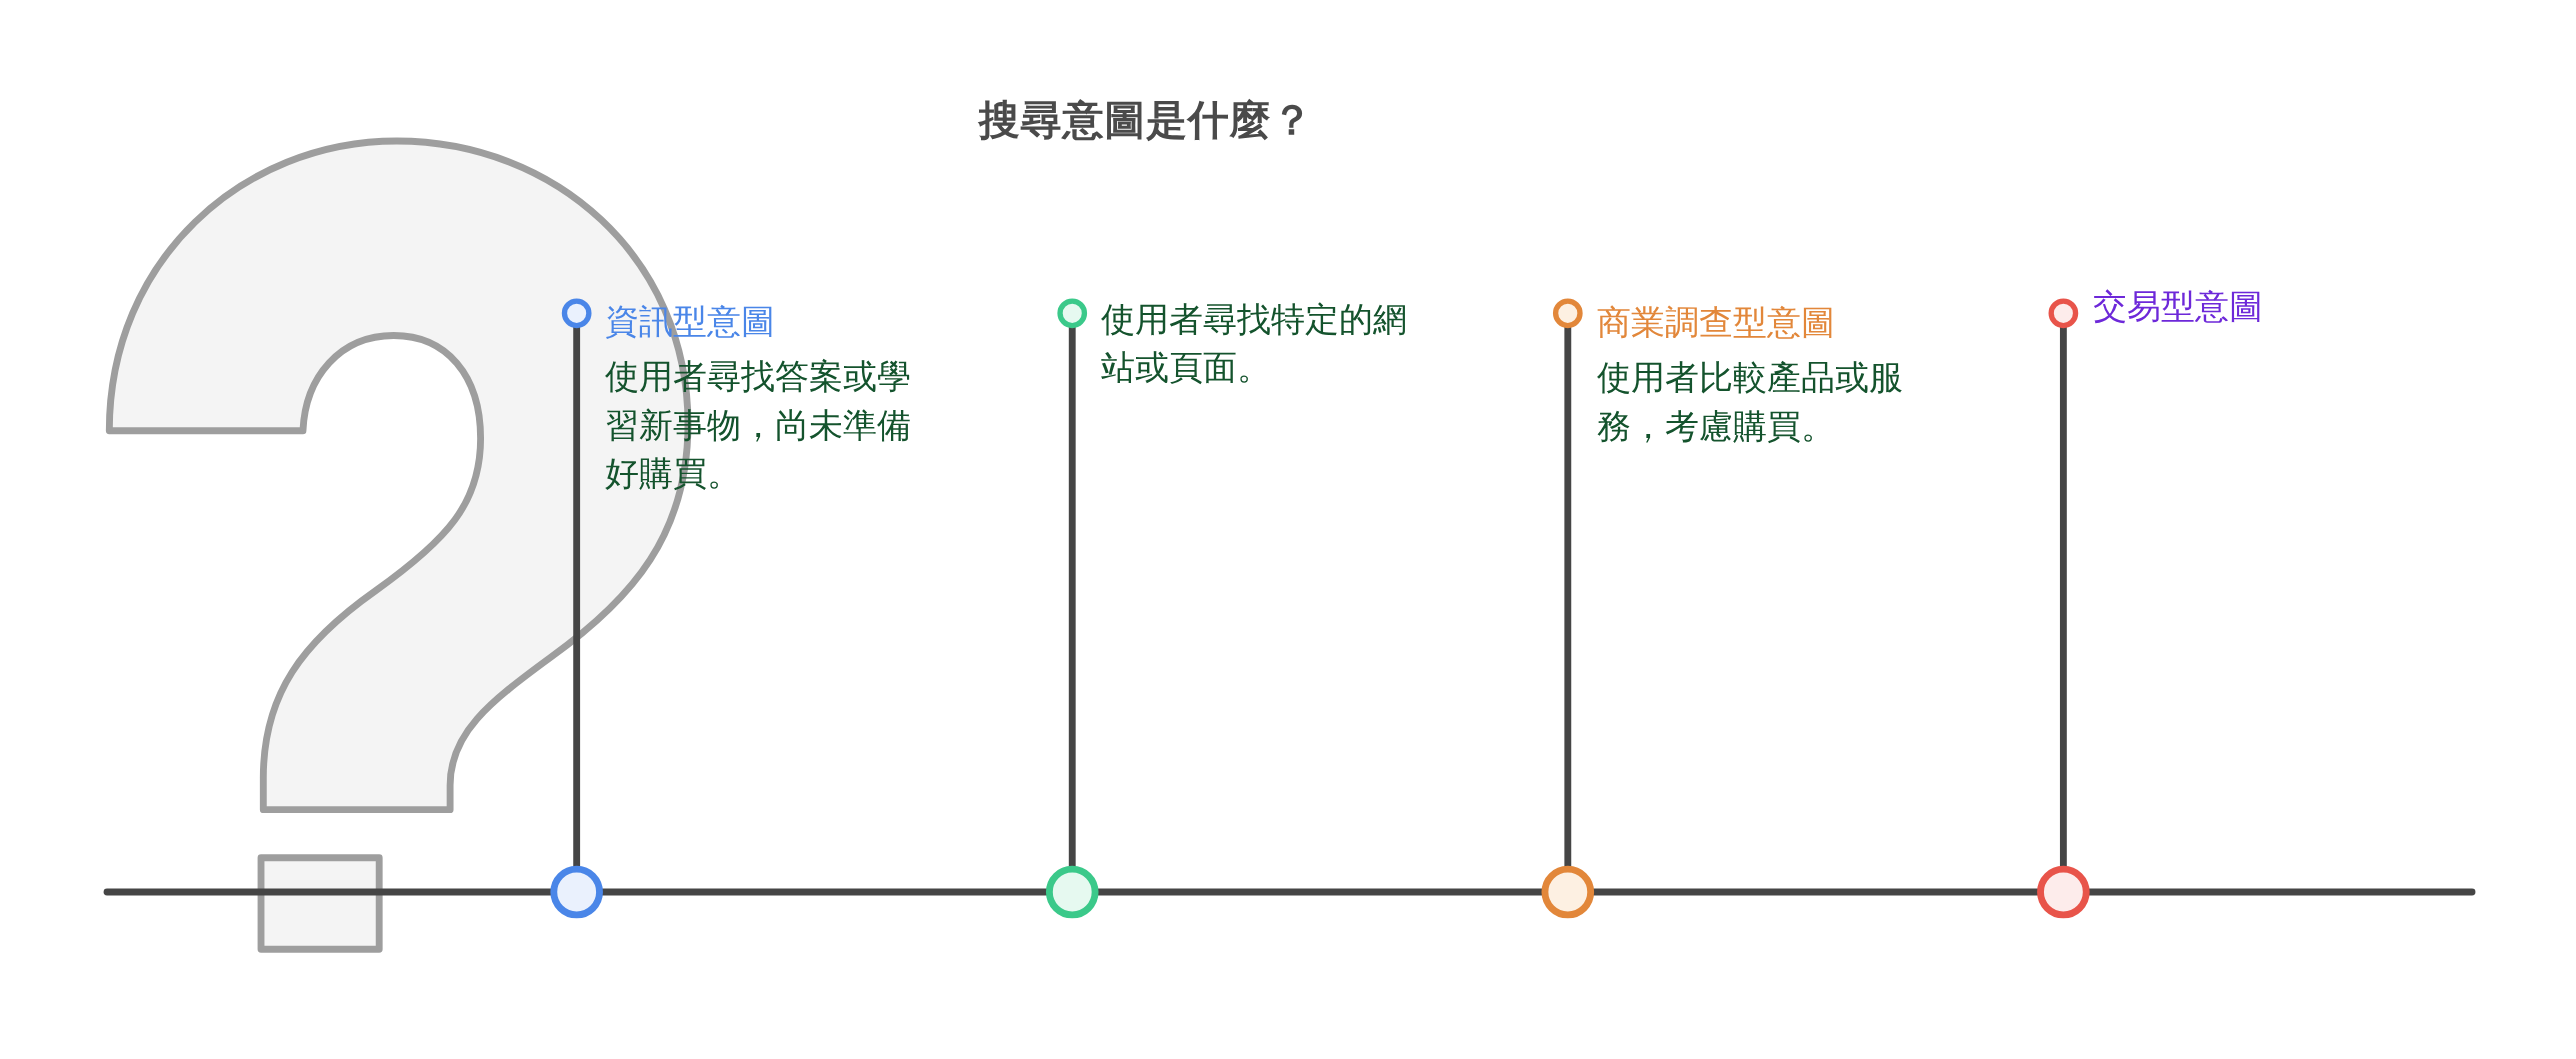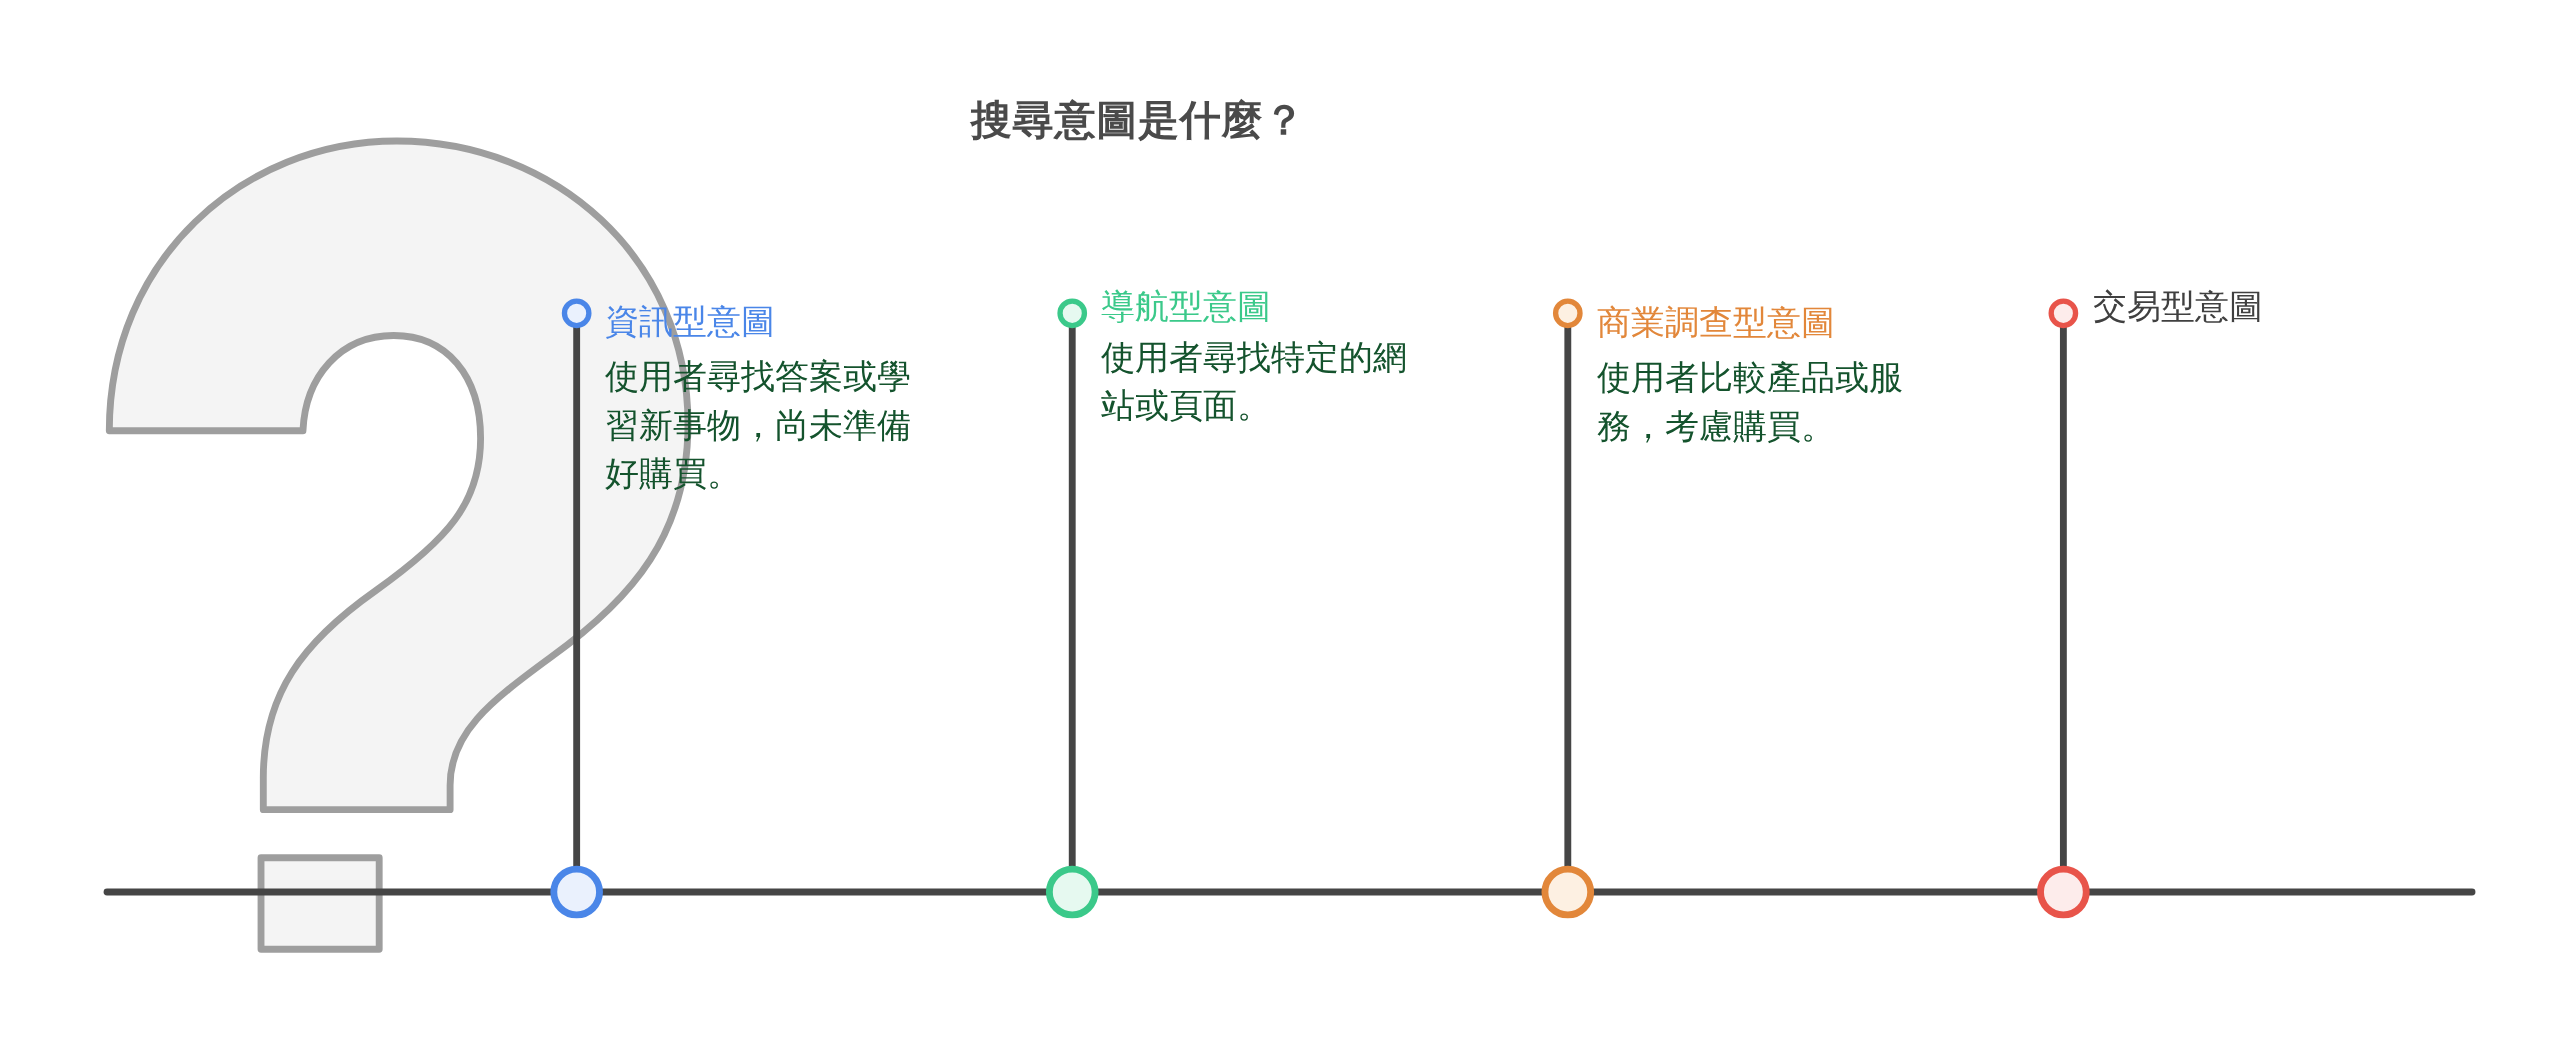--- a/index.html
+++ b/index.html
@@ -19,21 +19,21 @@
   #infographic-root {
     position: absolute;
     inset: 0;
     width: 2576px;
     height: 1059px;
   }
 
   
   .page-title {
     position: absolute;
-    left: 0;
+    left: 8px;
     top: 98px;
     width: 2276px;
     text-align: center;
     font-size: 41px;
     font-weight: bold;
     color: #4a4a4a;
     letter-spacing: 0.8px;
     line-height: 1.1;
     white-space: nowrap;
   }
@@ -121,27 +121,26 @@
       <circle cx="2706" cy="1170" r="30" fill="#fdeceb" stroke="#e8544a" stroke-width="9"></circle>
     </g>
   </svg>
 
   <div class="column" style="left:605px; top:302px;">
     <div class="column-heading" style="color:#4a86e8;">資訊型意圖</div>
     <div class="column-desc" style="max-width:336px;">使用者尋找答案或學習新事物，尚未準備好購買。</div>
   </div>
 
   <div class="column" style="left:1101px; top:287px;">
-    <div class="column-heading" style="color:#3bc98a;">導航型意圖</div>
     <div class="column-desc" style="max-width:336px;margin-top:8px;">使用者尋找特定的網站或頁面。</div>
   </div>
 
   <div class="column" style="left:1597px; top:287px;margin-top:16px;">
     <div class="column-heading" style="color:#e2873a;">商業調查型意圖</div>
     <div class="column-desc" style="max-width:336px;">使用者比較產品或服務，考慮購買。</div>
   </div>
 
   <div class="column" style="left:2093px; top:287px;">
-    <div class="column-heading" style="color:#404040;">交易型意圖</div>
+    <div class="column-heading" style="color:#6d28d9;">交易型意圖</div>
   </div>
 
 </div>
 
 
 </body></html>

